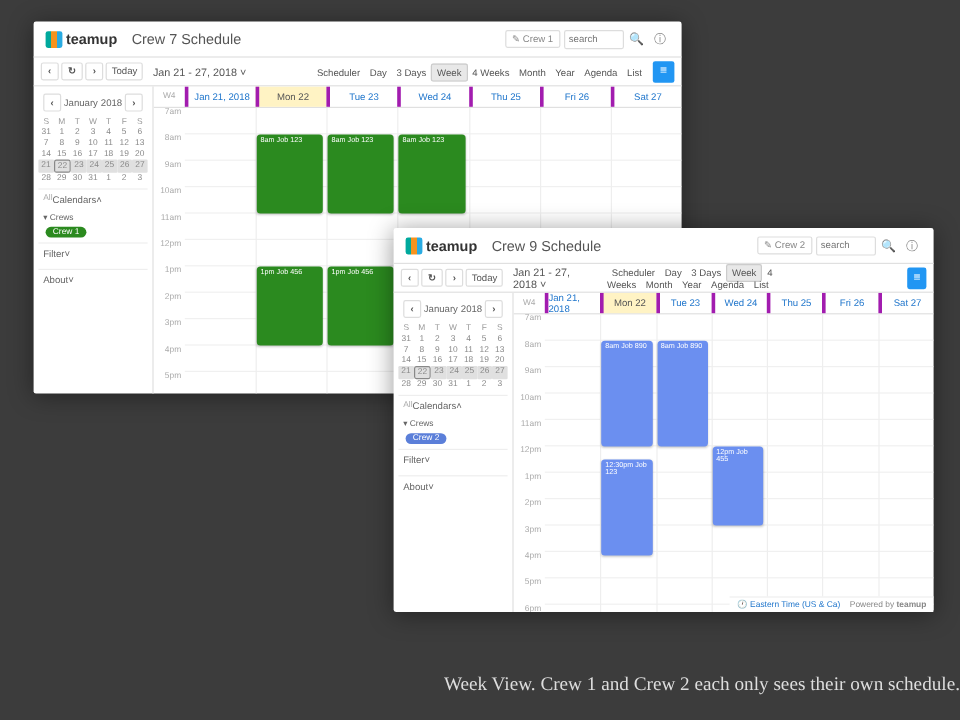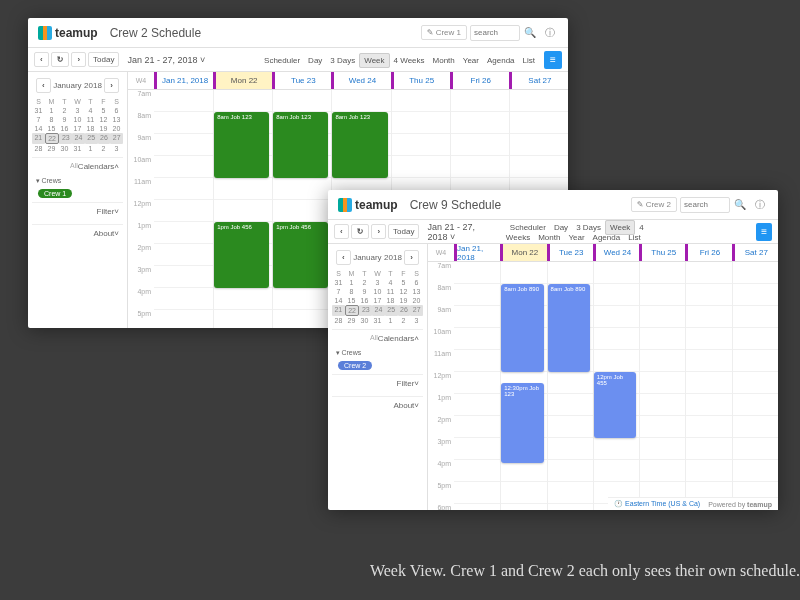--- a/index.html
+++ b/index.html
@@ -26,21 +26,21 @@
   .menu-btn { width: 18px; height: 18px; background: #2196f3; color: #fff; border-radius: 2px; display: flex; align-items: center; justify-content: center; font-size: 10px; margin-left: 3px; cursor: pointer; }
   .body { display: flex; height: calc(100% - 54px); }
   .sidebar { width: 100px; border-right: 1px solid #e0e0e0; padding: 4px; font-size: 8px; color: #666; }
   .sb-head { display: flex; justify-content: space-between; align-items: center; padding: 2px 4px 4px; }
   .mini-cal { width: 100%; }
   .mini-row { display: flex; }
   .mini-cell { flex: 1; text-align: center; padding: 1px 0; font-size: 7px; color: #888; }
   .mini-cell.hdr { color: #999; font-weight: normal; }
   .mini-cell.hl { background: #e0e0e0; border-radius: 1px; }
   .mini-cell.today { border: 1px solid #888; border-radius: 2px; }
-  .sb-section { display: flex; justify-content: flex-end; padding: 4px 4px; border-top: 1px solid #eee; margin-top: 4px; cursor: pointer; }
+  .sb-section { display: flex; justify-content: flex-start; padding: 4px 4px; border-top: 1px solid #eee; margin-top: 4px; cursor: pointer; }
   .sb-all { font-size: 7px; color: #aaa; }
   .crew-tag { display: inline-block; padding: 1px 6px; border-radius: 8px; color: #fff; font-size: 7px; margin: 2px 0 0 6px; }
   .crew-tag.g { background: #2b8a1f; }
   .crew-tag.b { background: #5b7fd9; }
   .grid { flex: 1; overflow: hidden; position: relative; }
   .day-head { display: flex; height: 18px; border-bottom: 1px solid #e0e0e0; }
   .gutter { width: 26px; display: flex; align-items: center; justify-content: center; font-size: 7px; color: #aaa; }
   .day-col { flex: 1; border-left: 3px solid #a21caf; font-size: 8px; color: #2277cc; display: flex; align-items: center; justify-content: center; cursor: pointer; }
   .day-col.today { background: #fff3c4; color: #555; }
   .hours { position: absolute; left: 0; top: 18px; width: 26px; }
@@ -55,21 +55,21 @@
 </style>
 </head>
 <body>
 
 <div class="window w1">
   <div class="header">
     <span class="logo">
         <span class="logo-icon"></span>
         <span>teamup</span>
       </span>
-    <span class="title">Crew 2 Schedule</span>
+    <span class="title">Crew 7 Schedule</span>
     <span class="spacer"></span>
     <span class="hbtn">✎ <span>Crew 1</span></span>
     <input class="search" placeholder="search" style="">
     <span class="icn">🔍</span>
     <span class="icn">ⓘ</span>
   </div>
   <div class="toolbar">
     <span class="tbtn arrow">‹</span>
     <span class="tbtn arrow">↻</span>
     <span class="tbtn arrow">›</span>

